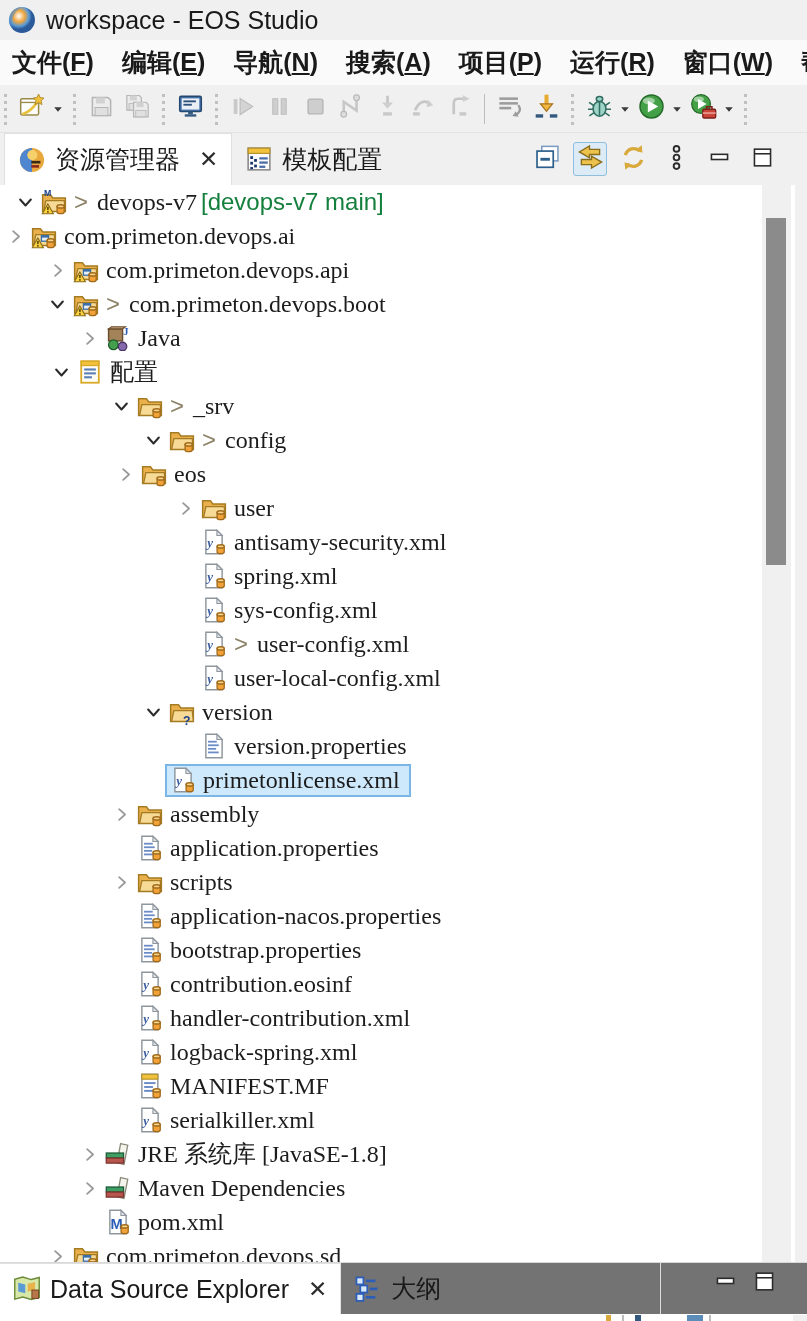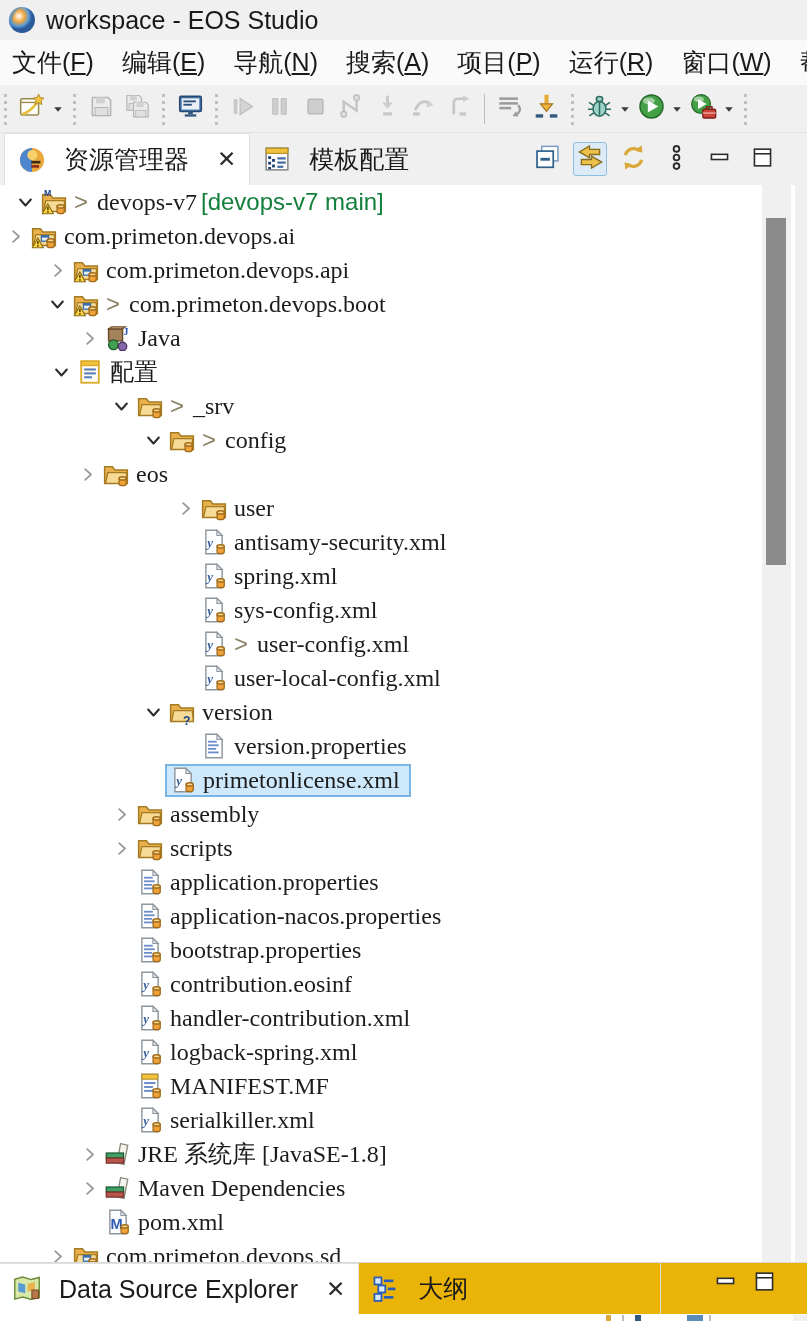--- a/index.html
+++ b/index.html
@@ -8,39 +8,39 @@
 
   
   .titlebar { height:40px; background:#f0f0f0; display:flex; align-items:center; padding-left:8px; }
   .titlebar .logo { width:28px; height:28px; display:flex; }
   .titlebar .logo svg { width:28px; height:28px; }
   .titlebar .title { font-size:25px; margin-left:10px; color:#191919; white-space:nowrap; }
 
   
   .menubar { height:45px; background:#fafafa; display:flex; align-items:center;
     padding-left:12px; gap:28px; font-size:25px; white-space:nowrap; overflow:hidden; }
-  .menu-item { cursor:default; }
+  .menu-item { cursor:default;font-weight:bold; }
   .menu-item u { text-decoration:underline; }
 
   
   .toolbar { height:48px; background:#f0f0f0; border-bottom:1px solid #e3e3e3;
     display:flex; align-items:center; overflow:hidden; white-space:nowrap; }
   .tbgroup { display:flex; align-items:center; height:100%; padding:0 3px; }
   .grip { width:7px; height:34px; margin:0 2px; flex:none;
     background-image:radial-gradient(circle,#c0c0c0 1.6px,rgba(0,0,0,0) 1.8px);
     background-size:7px 7px; background-repeat:repeat-y; background-position:center top; }
   .tbbtn { width:36px; height:38px; display:flex; align-items:center; justify-content:center; flex:none; }
   .tbbtn svg { width:27px; height:27px; }
   .tbcaret { width:16px; height:38px; display:flex; align-items:center; justify-content:center; flex:none; }
   .tbcaret svg { width:12px; height:12px; }
   .vline { width:1px; height:30px; background:#bdbdbd; margin:0 7px; flex:none; }
 
   
   .tabbar { height:52px; background:#f0f0f1; display:flex; align-items:stretch; position:relative; }
-  .tab { display:flex; align-items:center; padding:0 13px; font-size:25px; gap:18px; white-space:nowrap; }
+  .tab { display:flex; align-items:center; padding:0 13px; font-size:25px; gap:9px; white-space:nowrap; }
   .tab .ticn { width:28px; height:28px; display:flex; }
   .tab .ticn svg { width:28px; height:28px; }
   .tab.active { background:#fff; border:1px solid #e0e0e0; border-bottom:none; margin-left:4px; }
   .tab .close { font-size:23px; color:#2b2b2b; margin-left:10px; line-height:1; }
   .viewtools { margin-left:auto; display:flex; align-items:center; gap:9px; padding-right:28px; }
   .vtbtn { width:34px; height:34px; display:flex; align-items:center; justify-content:center; }
   .vtbtn svg { width:27px; height:27px; }
   .vtbtn.toggled { background:#ddebf7; border:1px solid #8fbede; border-radius:3px; }
   .vtbtn.small svg { width:23px; height:23px; }
 
@@ -57,21 +57,21 @@
   .tlabel { color:#1c1c1c;font-family:Liberation Serif, serif; }
   .selbox { display:flex; align-items:center; background:#cfe9fc;
     border:2px solid #79b6e5; padding:1px 9px 1px 2px; margin-left:-3px; }
 
   .scroll-track { position:absolute; top:0; bottom:0; right:16px; width:29px; background:#f0f0f0; }
   .scroll-thumb { position:absolute; top:33px; left:4px; width:20px; height:347px; background:#8b8b8b; }
   .right-edge { position:absolute; top:0; bottom:0; right:0; width:14px;
     background:#f0f0f0; border-left:2px solid #ffffff; }
 
   
-  .bottombar { height:52px; background:#eab308; border-top:1px solid #d8d8d8;
+  .bottombar { height:52px; background:#737373; border-top:1px solid #d8d8d8;
     display:flex; align-items:stretch; position:relative; }
   .bottombar .tab.active { margin-left:0; border-left:none; }
   .bsep { position:absolute; left:660px; top:0; bottom:0; width:1px; background:#dcdcdc; }
   .bwin { position:absolute; right:28px; top:5px; display:flex; gap:9px; }
   .bwin .vtbtn { width:30px; height:30px; }
   .bwin .vtbtn svg { width:23px; height:23px; }
 
   .bottom-sliver { height:7px; background:#fff; position:relative; }
   .chip { position:absolute; top:1px; height:6px; }
 </style>
@@ -519,21 +519,21 @@
             <path d="M3 7.1 h11.3 l0.7 6.7 H1.6 Z" fill="#f7da96" stroke="#a57b22" stroke-width="0.8"></path>
             <g>
               <path d="M9.9 10.7 v3.4 a2.2 1 0 0 0 4.4 0 v-3.4 Z" fill="#f1a33a" stroke="#a06a1a" stroke-width="0.8"></path>
               <ellipse cx="12.1" cy="10.7" rx="2.2" ry="1" fill="#f8d488" stroke="#a06a1a" stroke-width="0.8"></ellipse>
             </g>
           </svg>
         </span>
         <span class="tprefix">&gt;</span>
         <span class="tlabel">config</span>
       </div>
-      <div class="trow" style="padding-left: 72px;">
+      <div class="trow" style="padding-left: 110px;">
         <span class="arrow">
           <svg viewBox="0 0 16 16" xmlns="http://www.w3.org/2000/svg">
             <path d="M6 3.5 L11 8 L6 12.5" fill="none" stroke="#9a9a9a" stroke-width="1.5" stroke-linecap="round" stroke-linejoin="round"></path>
           </svg>
         </span>
         <span class="ticon">
           <svg viewBox="0 0 16 16" xmlns="http://www.w3.org/2000/svg">
             <path d="M1 3.6 h4.8 l1.5 1.9 H15 v8.3 H1 Z" fill="#eab04c" stroke="#a57b22" stroke-width="0.9"></path>
             <path d="M3 7.1 h11.3 l0.7 6.7 H1.6 Z" fill="#f7da96" stroke="#a57b22" stroke-width="0.8"></path>
             <g>
@@ -696,54 +696,54 @@
             <path d="M3 7.1 h11.3 l0.7 6.7 H1.6 Z" fill="#f7da96" stroke="#a57b22" stroke-width="0.8"></path>
             <g>
               <path d="M9.9 10.7 v3.4 a2.2 1 0 0 0 4.4 0 v-3.4 Z" fill="#f1a33a" stroke="#a06a1a" stroke-width="0.8"></path>
               <ellipse cx="12.1" cy="10.7" rx="2.2" ry="1" fill="#f8d488" stroke="#a06a1a" stroke-width="0.8"></ellipse>
             </g>
           </svg>
         </span>
         <span class="tlabel">assembly</span>
       </div>
       <div class="trow" style="padding-left: 106px;">
-        <span class="arrow">
-          <svg viewBox="0 0 16 16" xmlns="http://www.w3.org/2000/svg">
-            <path d="M6 3.5 L11 8 L6 12.5" fill="none" stroke="#9a9a9a" stroke-width="1.5" stroke-linecap="round" stroke-linejoin="round"></path>
-          </svg>
-        </span>
-        <span class="ticon">
-          <svg viewBox="0 0 16 16" xmlns="http://www.w3.org/2000/svg">
-            <path d="M1 3.6 h4.8 l1.5 1.9 H15 v8.3 H1 Z" fill="#eab04c" stroke="#a57b22" stroke-width="0.9"></path>
-            <path d="M3 7.1 h11.3 l0.7 6.7 H1.6 Z" fill="#f7da96" stroke="#a57b22" stroke-width="0.8"></path>
-            <g>
-              <path d="M9.9 10.7 v3.4 a2.2 1 0 0 0 4.4 0 v-3.4 Z" fill="#f1a33a" stroke="#a06a1a" stroke-width="0.8"></path>
-              <ellipse cx="12.1" cy="10.7" rx="2.2" ry="1" fill="#f8d488" stroke="#a06a1a" stroke-width="0.8"></ellipse>
-            </g>
-          </svg>
-        </span>
-        <span class="tlabel">scripts</span>
-      </div>
-      <div class="trow" style="padding-left: 106px;">
         <span class="arrow"></span>
         <span class="ticon">
           <svg viewBox="0 0 16 16" xmlns="http://www.w3.org/2000/svg">
             <path d="M3 0.8 h6.8 l3.2 3.2 v11.2 H3 Z" fill="#ffffff" stroke="#8f979e" stroke-width="0.9"></path>
             <path d="M9.8 0.8 l3.2 3.2 h-3.2 Z" fill="#e2e6ea" stroke="#8f979e" stroke-width="0.7"></path>
             <rect x="4.3" y="4.8" width="5.4" height="1.1" fill="#6b8cc7"></rect>
             <rect x="4.3" y="7" width="6.6" height="1.1" fill="#6b8cc7"></rect>
             <rect x="4.3" y="9.2" width="5" height="1.1" fill="#6b8cc7"></rect>
             <rect x="4.3" y="11.4" width="6.6" height="1.1" fill="#6b8cc7"></rect>
             <g>
               <path d="M9.9 10.7 v3.4 a2.2 1 0 0 0 4.4 0 v-3.4 Z" fill="#f1a33a" stroke="#a06a1a" stroke-width="0.8"></path>
               <ellipse cx="12.1" cy="10.7" rx="2.2" ry="1" fill="#f8d488" stroke="#a06a1a" stroke-width="0.8"></ellipse>
             </g>
           </svg>
         </span>
         <span class="tlabel">application.properties</span>
+      </div>
+      <div class="trow" style="padding-left: 106px;">
+        <span class="arrow">
+          <svg viewBox="0 0 16 16" xmlns="http://www.w3.org/2000/svg">
+            <path d="M6 3.5 L11 8 L6 12.5" fill="none" stroke="#9a9a9a" stroke-width="1.5" stroke-linecap="round" stroke-linejoin="round"></path>
+          </svg>
+        </span>
+        <span class="ticon">
+          <svg viewBox="0 0 16 16" xmlns="http://www.w3.org/2000/svg">
+            <path d="M1 3.6 h4.8 l1.5 1.9 H15 v8.3 H1 Z" fill="#eab04c" stroke="#a57b22" stroke-width="0.9"></path>
+            <path d="M3 7.1 h11.3 l0.7 6.7 H1.6 Z" fill="#f7da96" stroke="#a57b22" stroke-width="0.8"></path>
+            <g>
+              <path d="M9.9 10.7 v3.4 a2.2 1 0 0 0 4.4 0 v-3.4 Z" fill="#f1a33a" stroke="#a06a1a" stroke-width="0.8"></path>
+              <ellipse cx="12.1" cy="10.7" rx="2.2" ry="1" fill="#f8d488" stroke="#a06a1a" stroke-width="0.8"></ellipse>
+            </g>
+          </svg>
+        </span>
+        <span class="tlabel">scripts</span>
       </div>
       <div class="trow" style="padding-left: 106px;">
         <span class="arrow"></span>
         <span class="ticon">
           <svg viewBox="0 0 16 16" xmlns="http://www.w3.org/2000/svg">
             <path d="M3 0.8 h6.8 l3.2 3.2 v11.2 H3 Z" fill="#ffffff" stroke="#8f979e" stroke-width="0.9"></path>
             <path d="M9.8 0.8 l3.2 3.2 h-3.2 Z" fill="#e2e6ea" stroke="#8f979e" stroke-width="0.7"></path>
             <rect x="4.3" y="4.8" width="5.4" height="1.1" fill="#6b8cc7"></rect>
             <rect x="4.3" y="7" width="6.6" height="1.1" fill="#6b8cc7"></rect>
             <rect x="4.3" y="9.2" width="5" height="1.1" fill="#6b8cc7"></rect>

